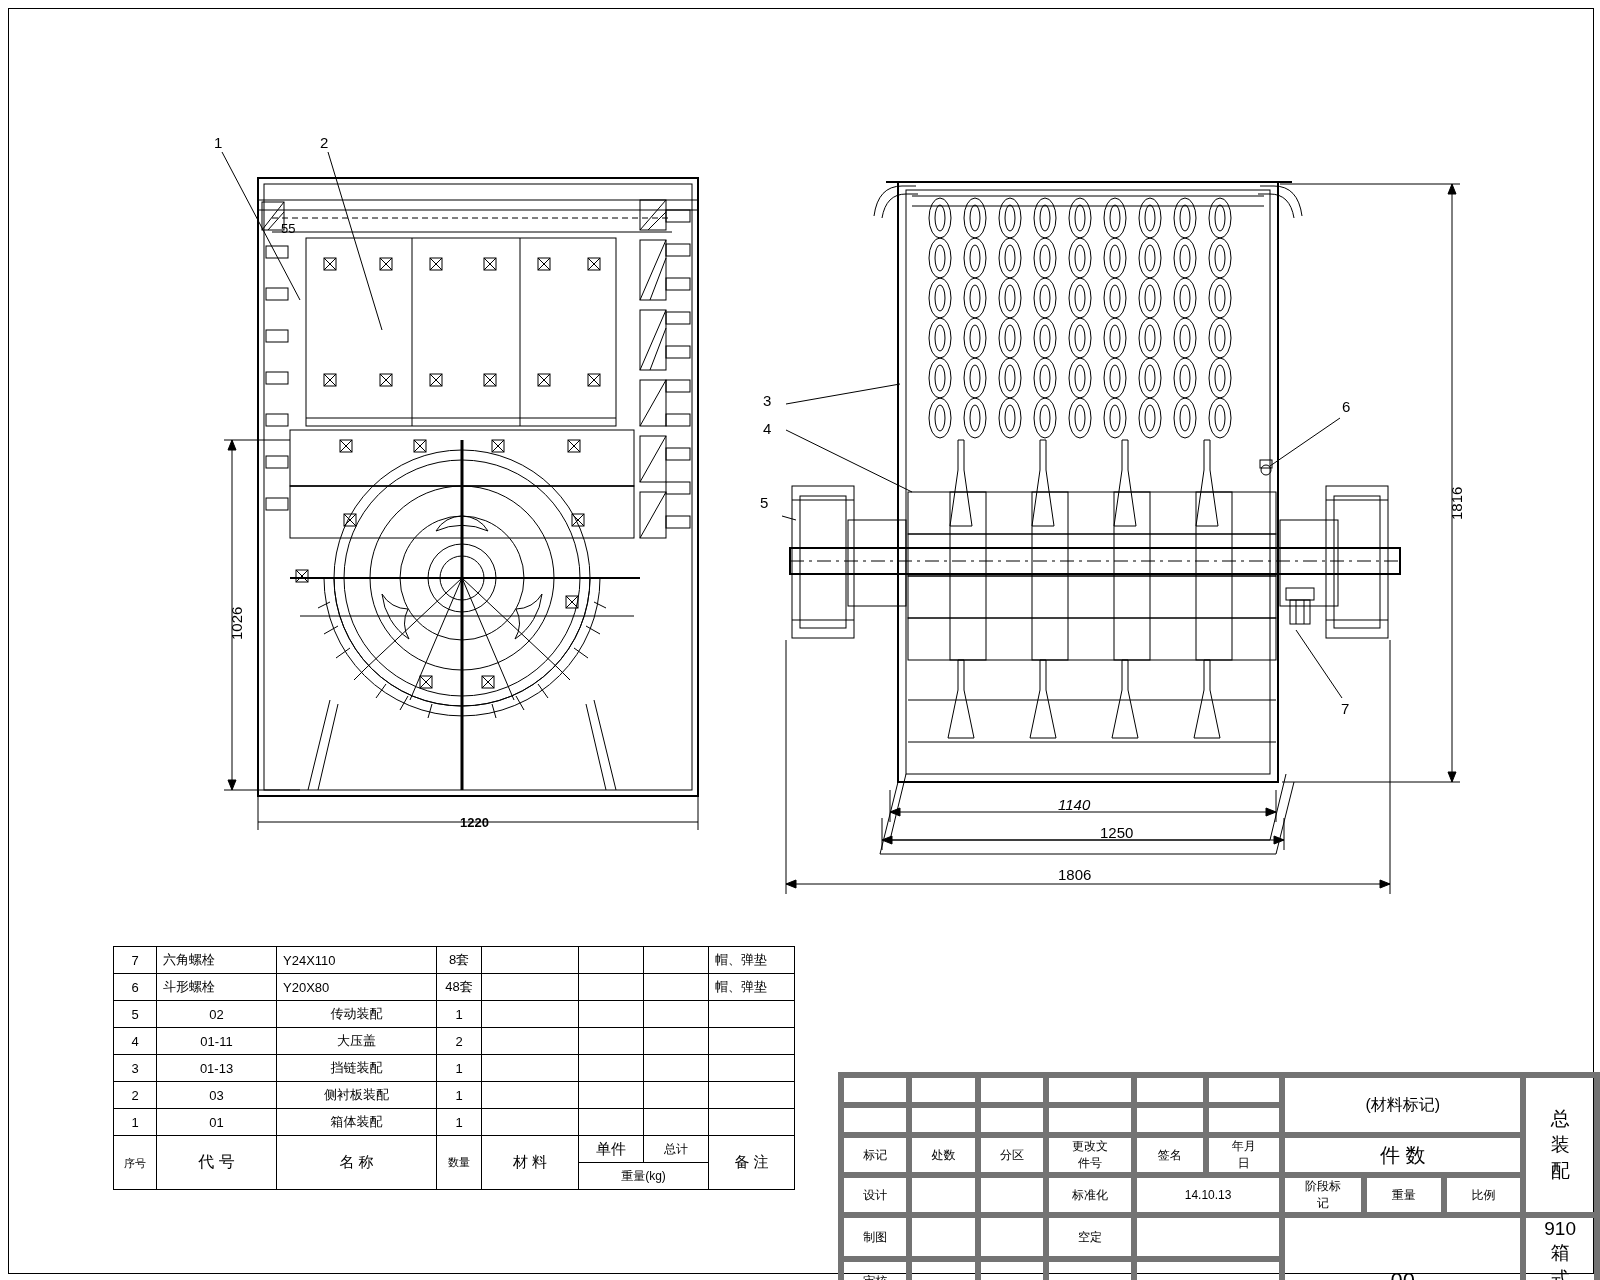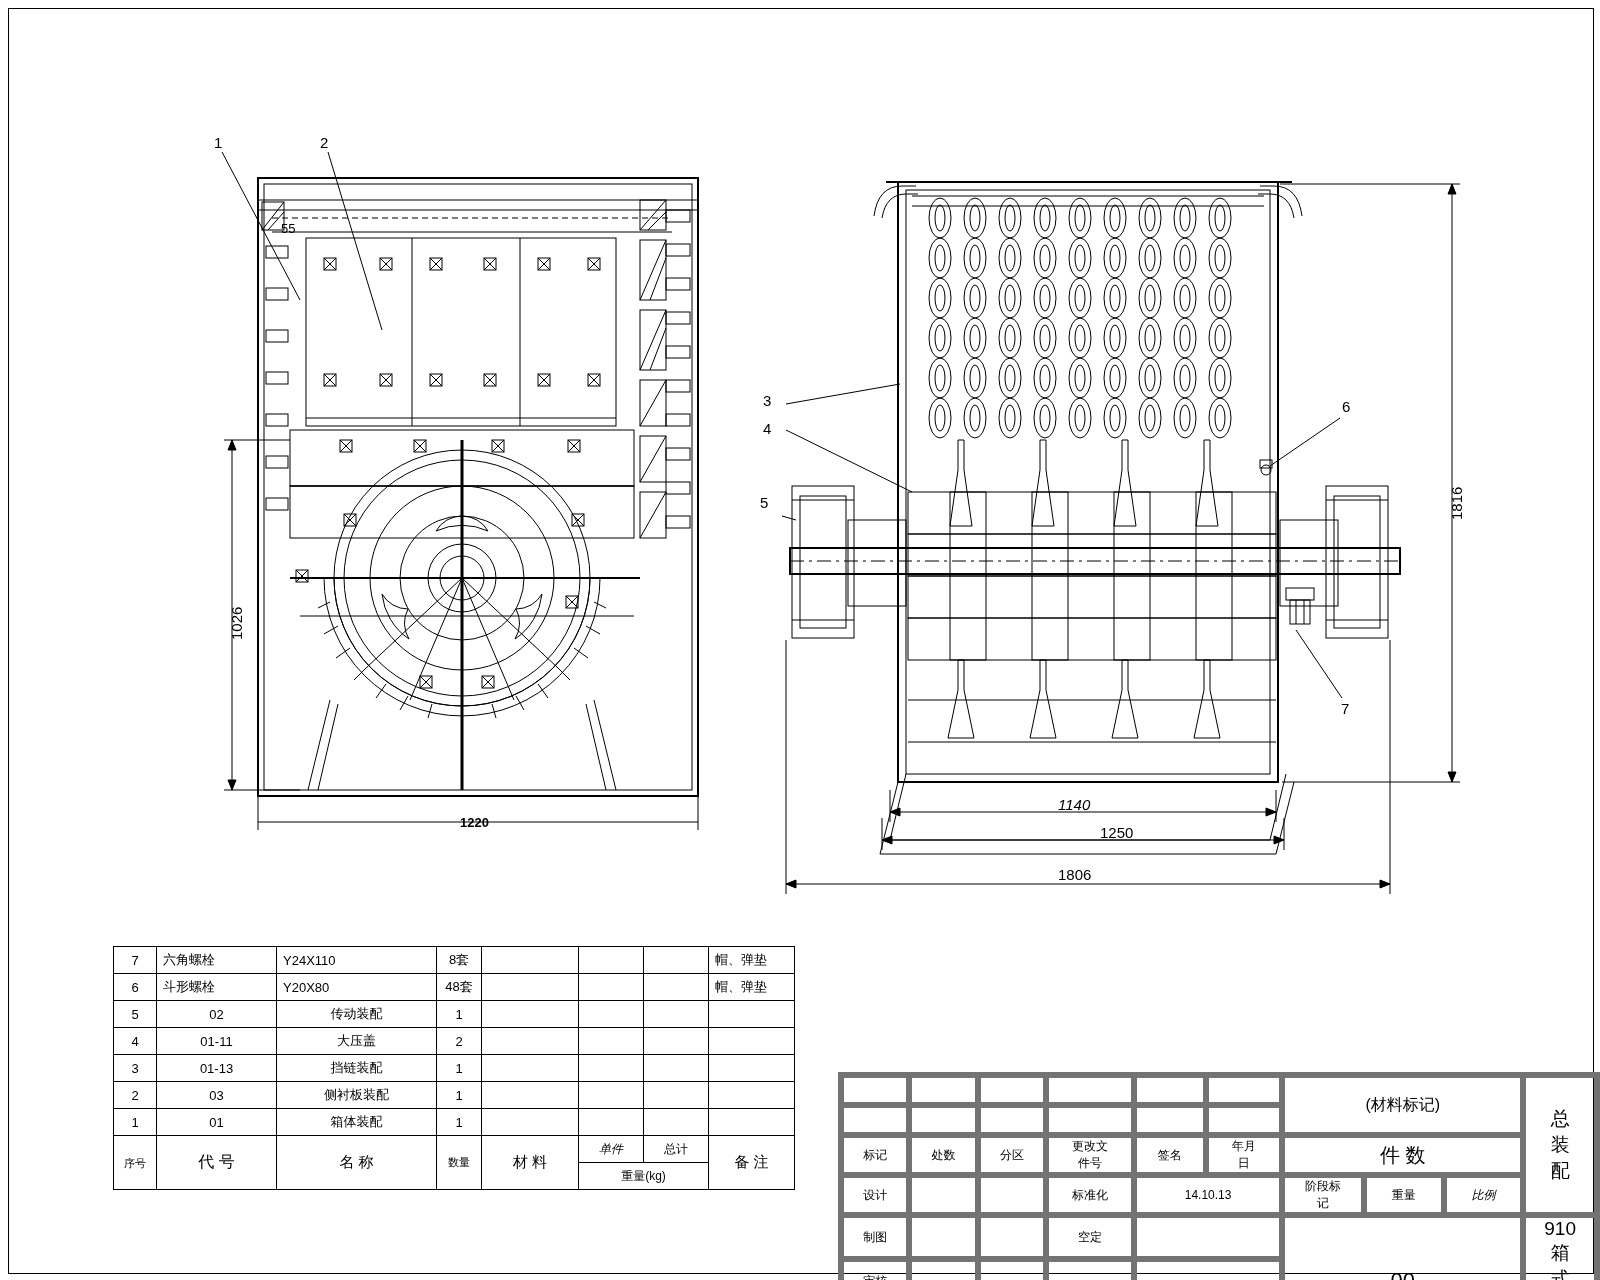--- a/index.html
+++ b/index.html
@@ -549,21 +549,21 @@
       <td class="c-w1"></td>
       <td class="c-w2"></td>
       <td class="c-rem"></td>
     </tr>
     <tr>
       <td class="c-no" rowspan="2" style="font-size:11px;line-height:12px;">序号</td>
       <td class="c-code" rowspan="2" style="font-size:16px;">代 号</td>
       <td class="c-name" rowspan="2" style="font-size:15px;">名 称</td>
       <td class="c-qty" rowspan="2" style="font-size:11px;">数量</td>
       <td class="c-mat" rowspan="2" style="font-size:15px;">材 料</td>
-      <td class="c-w1" style="font-size:12px;font-style:italic;">单件</td>
+      <td class="c-w1" style="font-size:15px;">单件</td>
       <td class="c-w2" style="font-size:12px;">总计</td>
       <td class="c-rem" rowspan="2" style="font-size:15px;">备 注</td>
     </tr>
     <tr>
       <td colspan="2" style="font-size:12px;">重量(kg)</td>
     </tr>
   </tbody>
     </table>
 
   <table id="tb">
@@ -600,21 +600,21 @@
     </tr>
 
     <tr>
       <td>设计</td>
       <td></td>
       <td></td>
       <td>标准化</td>
       <td colspan="2">14.10.13</td>
       <td style="width:66px;font-size:12px;">阶段标记</td>
       <td style="width:62px;font-size:12px;">重量</td>
-      <td style="width:62px;font-size:12px;font-style:italic;">比例</td>
+      <td style="width:62px;font-size:12px;">比例</td>
     </tr>
 
     <tr>
       <td>制图</td>
       <td></td>
       <td></td>
       <td>空定</td>
       <td colspan="2"></td>
       <td rowspan="3" colspan="3" style="font-size:22px;">00</td>
       <td rowspan="3" colspan="2" style="font-size:19px;">910箱式锤破</td>

